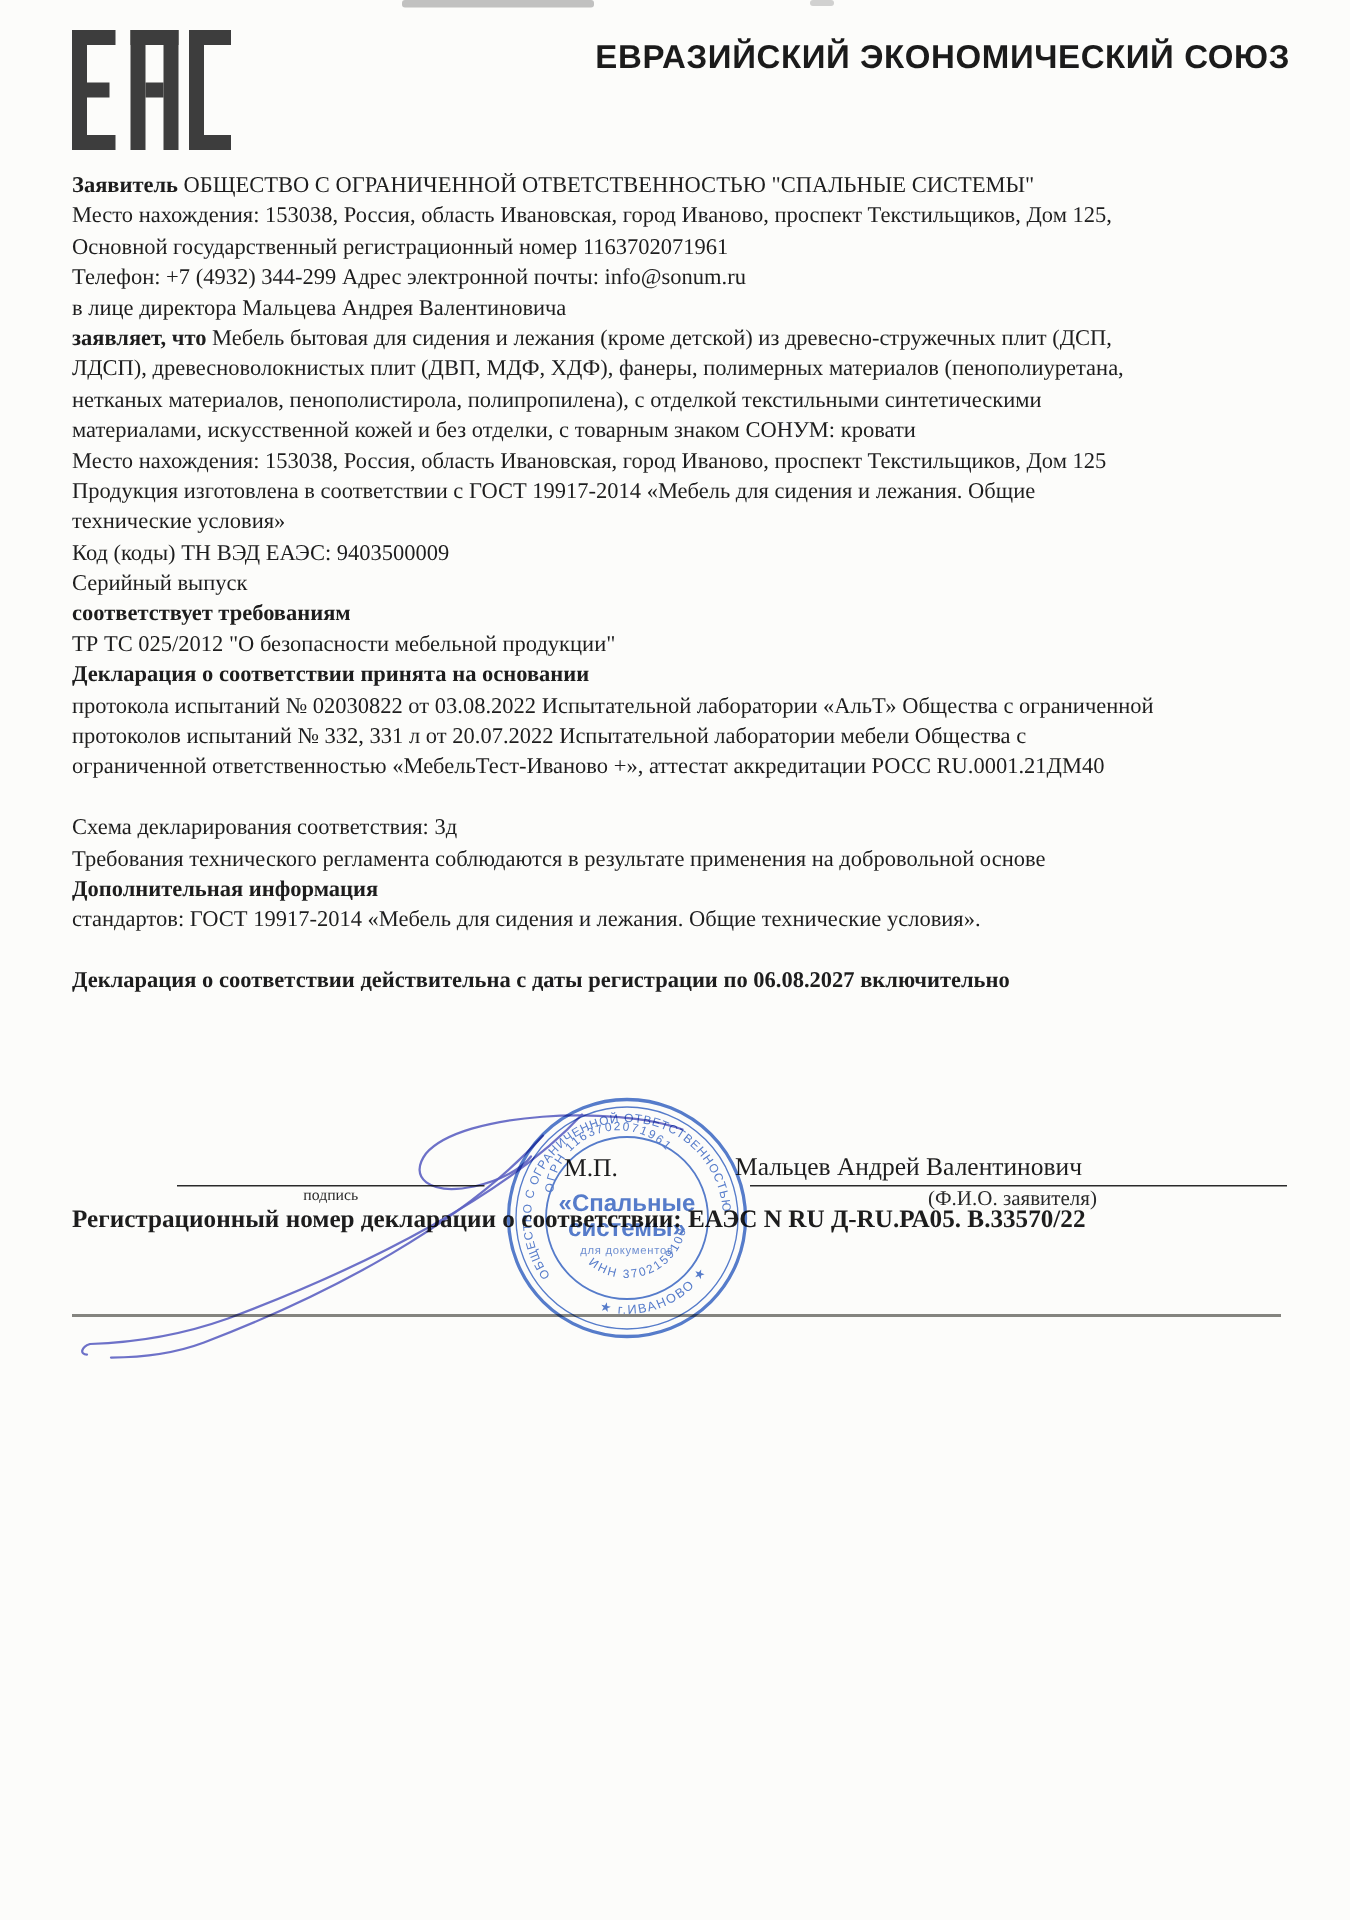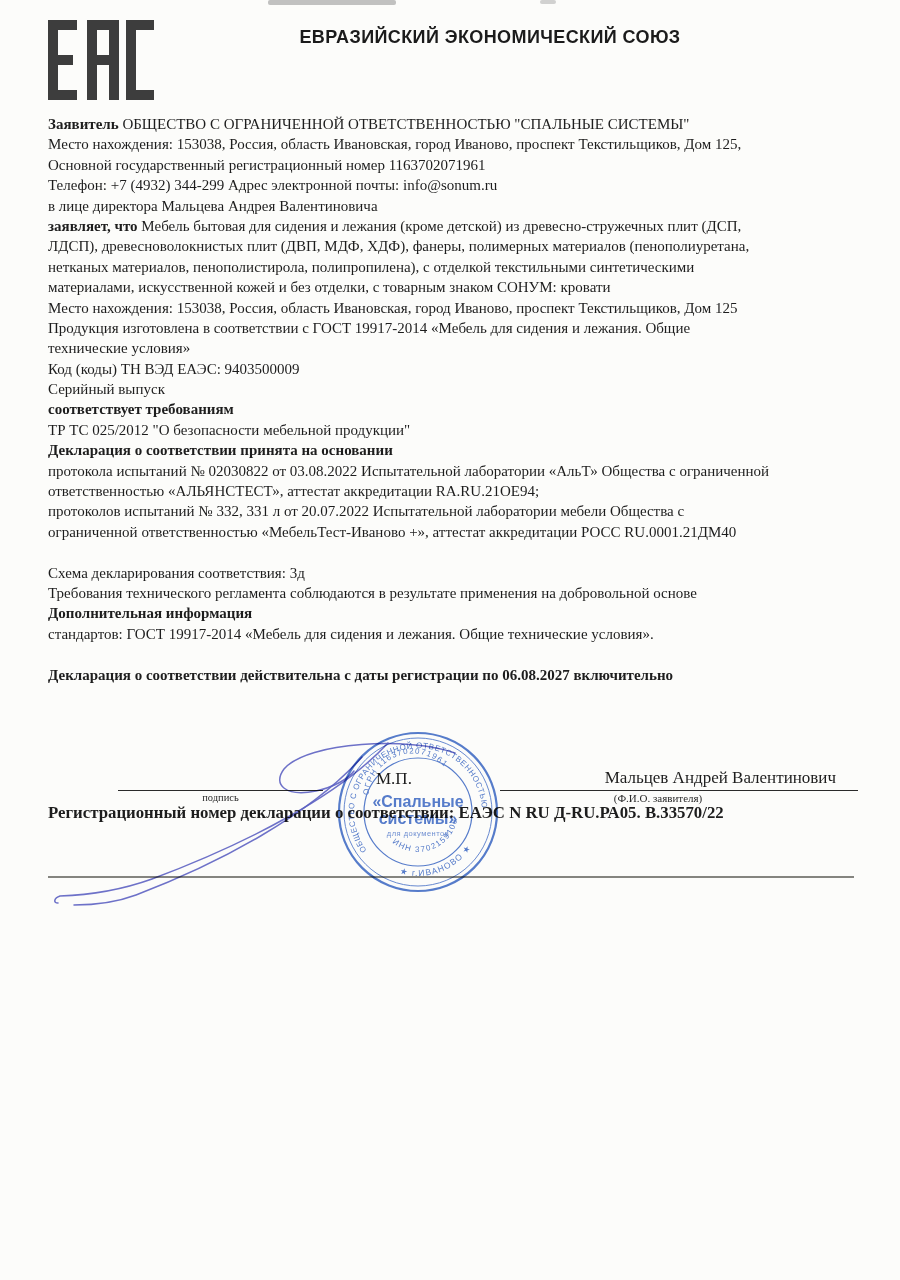--- a/index.html
+++ b/index.html
@@ -8,46 +8,46 @@
     background:#fcfcfa; overflow:hidden;
     font-family:"Liberation Serif", serif; color:#1d1d1d;
   }
   
   .eac-logo{position:absolute; left:48px; top:20px;}
   .title-block{
     position:absolute; left:120px; top:25px; width:740px; text-align:center;
     font-family:"Liberation Sans", sans-serif; font-weight:bold; color:#1b1b1b;
     letter-spacing:.4px;
   }
-  .title-line1{font-size:18px; line-height:25px;}
+  .title-line1{font-size:22px; line-height:25px;text-align:right;}
   .title-line2{font-size:17px; line-height:25px;}
   
   .artifact-1{position:absolute; left:268px; top:0; width:128px; height:5px;
     background:#8f8f8f; opacity:.55; border-radius:2px;}
   .artifact-2{position:absolute; left:540px; top:0; width:16px; height:4px;
     background:#a5a5a5; opacity:.5; border-radius:2px;}
   
   .doc-body{
     position:absolute; left:48px; top:114px; width:815px;
     font-size:15px; line-height:20.4px; white-space:nowrap;
   }
   .doc-body .line{height:20.4px;}
   .doc-body .b{font-weight:bold;}
   
   .mp-label{position:absolute; left:376px; top:769px; font-size:17px;}
   .sig-line{position:absolute; left:118px; top:770px; width:205px; height:20px;
     border-bottom:1.5px solid #2a2a2a;}
   .sig-caption{position:absolute; left:118px; top:792px; width:205px;
     text-align:center; font-size:10.5px; color:#2a2a2a;}
   .applicant-name{position:absolute; left:490px; top:768px; width:330px;
-    text-align:right; font-size:17px;padding-left:16px;}
+    text-align:left; font-size:17px;}
   .name-line{position:absolute; left:500px; top:770px; width:358px; height:20px;
     border-bottom:1.5px solid #2a2a2a;}
-  .name-caption{position:absolute; left:479px; top:792px; width:358px;
-    text-align:center; font-size:11px; color:#2a2a2a;}
+  .name-caption{position:absolute; left:496px; top:792px; width:358px;
+    text-align:center; font-size:14px; color:#2a2a2a;}
   .reg-line{position:absolute; left:48px; top:803px; font-size:16.8px; font-weight:bold; white-space:nowrap;}
   .date-line{position:absolute; left:48px; top:827px; font-size:16.8px; font-weight:bold; white-space:nowrap;}
   .h-rule{position:absolute; left:48px; top:876px; width:806px; height:2px;
     background:rgba(92,92,86,.75);}
   
   .stamp-svg{position:absolute; left:333px; top:727px; mix-blend-mode:multiply; opacity:.88;}
   .stamp-svg text{fill:var(--stamp-color); font-family:"Liberation Sans", sans-serif;}
   .stamp-svg circle{stroke:var(--stamp-color); fill:none;}
   .stamp-ring-text{font-size:8px; letter-spacing:.6px;}
   .stamp-ogrn-text{font-size:8px; letter-spacing:1.2px;}
@@ -100,21 +100,20 @@
       <div class="line"><span>материалами, искусственной кожей и без отделки, с товарным знаком СОНУМ: кровати</span></div>
       <div class="line"><span>Место нахождения: 153038, Россия, область Ивановская, город Иваново, проспект Текстильщиков, Дом 125</span></div>
       <div class="line"><span>Продукция изготовлена в соответствии с ГОСТ 19917-2014 «Мебель для сидения и лежания. Общие</span></div>
       <div class="line"><span>технические условия»</span></div>
       <div class="line"><span>Код (коды) ТН ВЭД ЕАЭС: 9403500009</span></div>
       <div class="line"><span>Серийный выпуск</span></div>
       <div class="line"><span class="b">соответствует требованиям</span></div>
       <div class="line"><span>ТР ТС 025/2012 "О безопасности мебельной продукции"</span></div>
       <div class="line"><span class="b">Декларация о соответствии принята на основании</span></div>
       <div class="line"><span>протокола испытаний № 02030822 от 03.08.2022 Испытательной лаборатории «АльТ» Общества с ограниченной</span></div>
-      <div class="line"><span>ответственностью «АЛЬЯНСТЕСТ», аттестат аккредитации RA.RU.21OE94;</span></div>
       <div class="line"><span>протоколов испытаний № 332, 331 л от 20.07.2022 Испытательной лаборатории мебели Общества с</span></div>
       <div class="line"><span>ограниченной ответственностью «МебельТест-Иваново +», аттестат аккредитации РОСС RU.0001.21ДМ40</span></div>
       <div class="line">&nbsp;</div>
       <div class="line"><span>Схема декларирования соответствия: 3д</span></div>
       <div class="line"><span>Требования технического регламента соблюдаются в результате применения на добровольной основе</span></div>
       <div class="line"><span class="b">Дополнительная информация</span></div>
       <div class="line"><span>стандартов: ГОСТ 19917-2014 «Мебель для сидения и лежания. Общие технические условия».</span></div>
       <div class="line">&nbsp;</div>
       <div class="line"><span class="b">Декларация о соответствии действительна с даты регистрации по 06.08.2027 включительно</span></div>
     </div>

